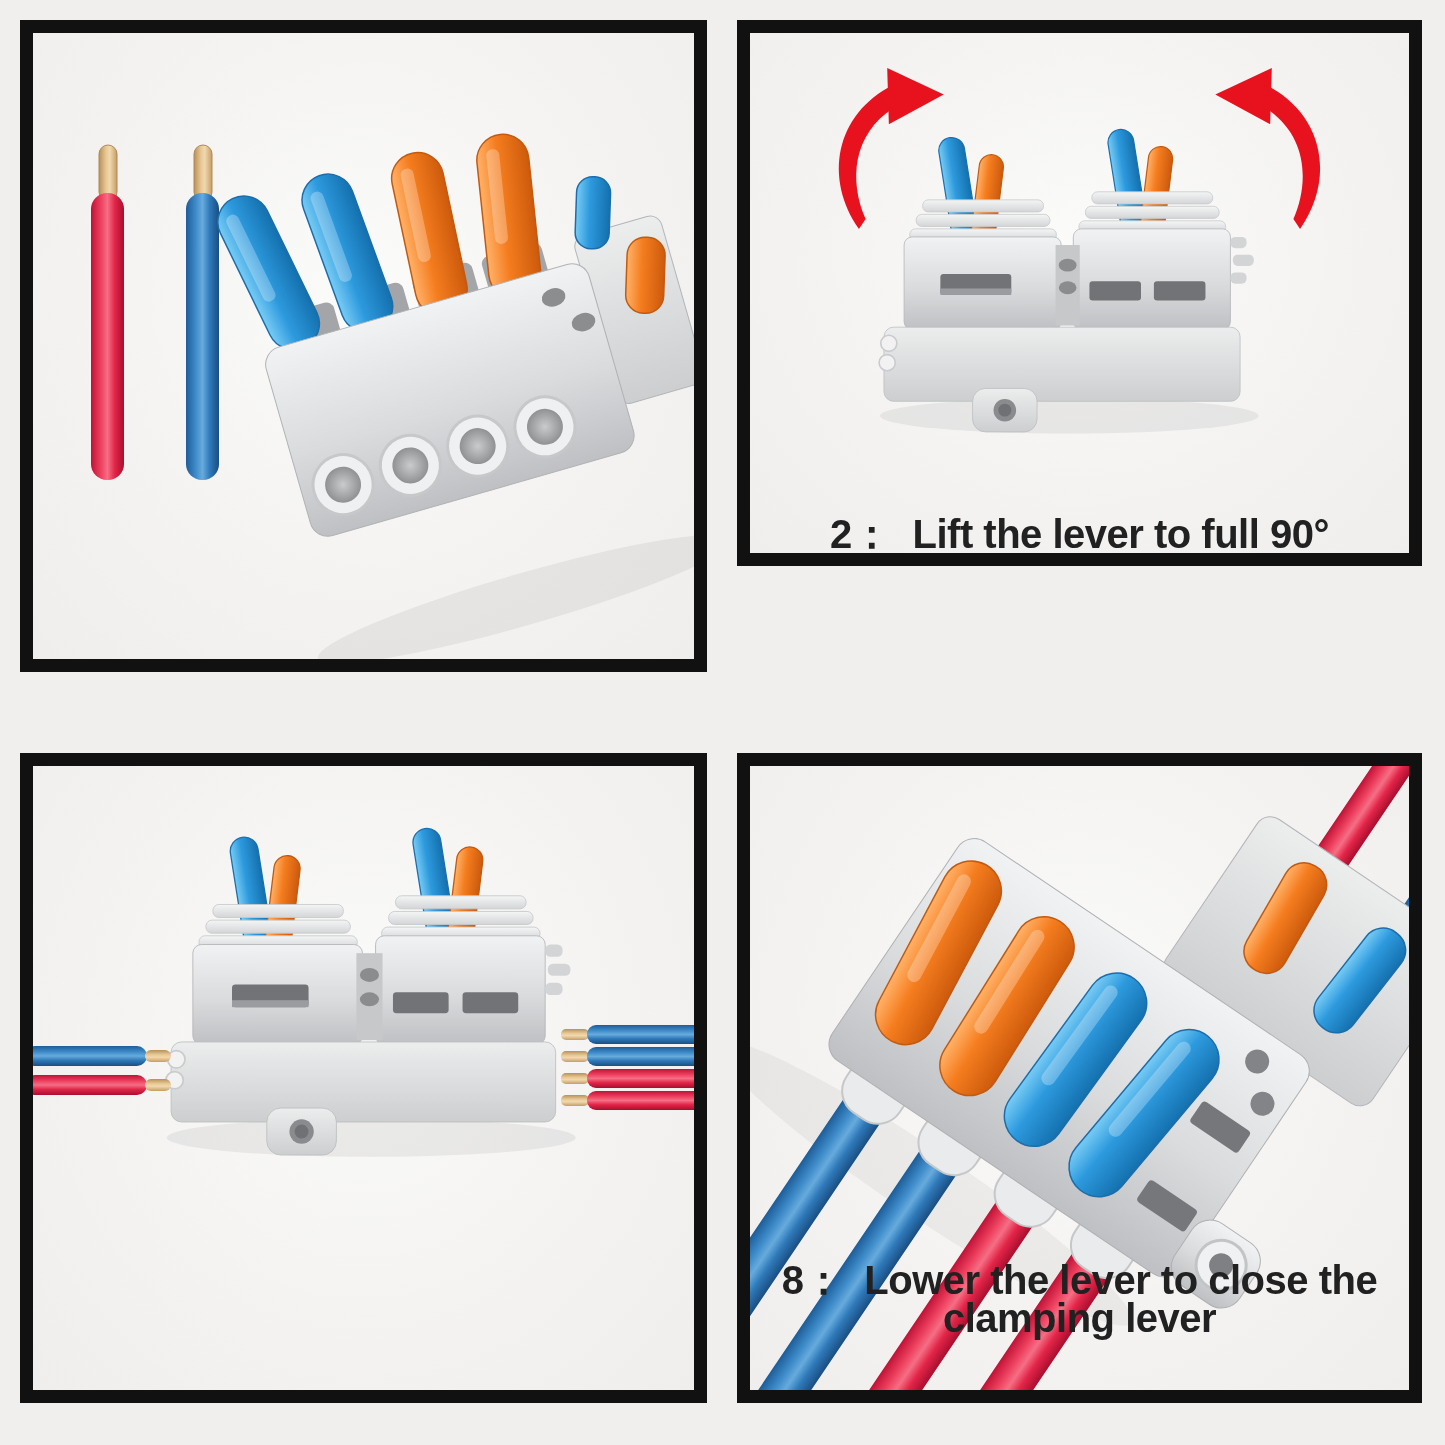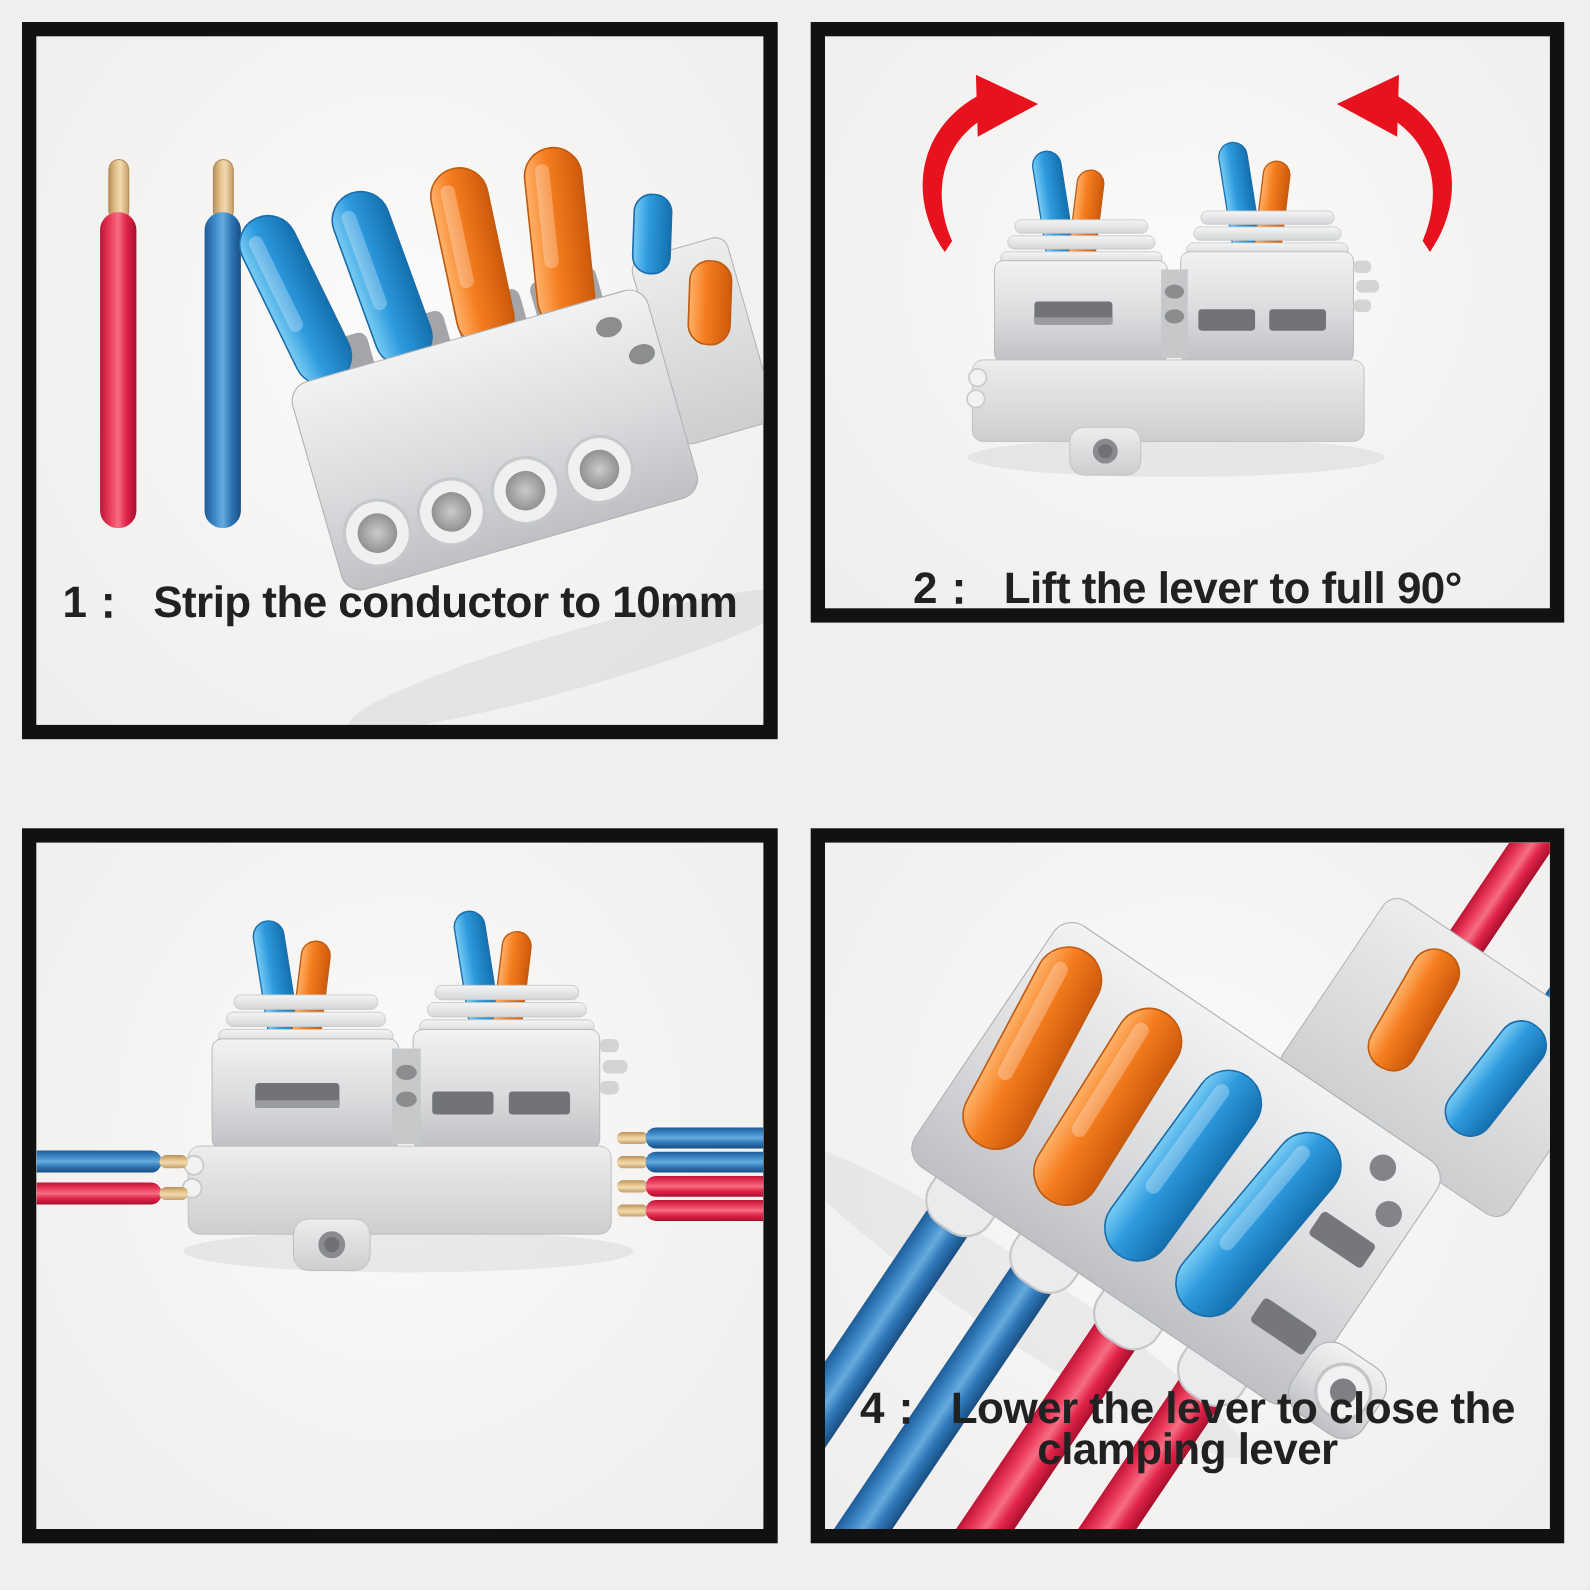--- a/index.html
+++ b/index.html
@@ -220,21 +220,20 @@
               <circle r="30" fill="#eff0f1" stroke="#c6c8ca" stroke-width="3"></circle>
               <circle r="18" fill="url(#gHole)"></circle>
             </g>
           <g transform="translate(252,272)">
               <circle r="30" fill="#eff0f1" stroke="#c6c8ca" stroke-width="3"></circle>
               <circle r="18" fill="url(#gHole)"></circle>
             </g>
         </g>
       </g>
     </svg>
-    <div class="cap cap-main" style="top:487px">1：  Strip the conductor to 10mm</div>
   </div>
 
   <div class="panel" id="panel-2">
     <svg class="art" viewBox="0 0 659 626">
       <use href="#rotArrow" transform="translate(8,28)"></use>
       <g transform="translate(659,0) scale(-1,1)">
         <use href="#rotArrow" transform="translate(8,28)"></use>
       </g>
       <use href="#sideConn" transform="translate(65,100) scale(0.97)"></use>
     </svg>
@@ -315,17 +314,17 @@
         <circle cx="368" cy="98" r="12" fill="#828487"></circle>
         <circle cx="396" cy="130" r="12" fill="#828487"></circle>
 
         <g>
           <rect x="408" y="252" width="78" height="74" rx="22" fill="url(#gBody)" stroke="#aeb0b2" stroke-width="1"></rect>
           <circle cx="452" cy="287" r="25" fill="#f0f1f2" stroke="#c2c4c6" stroke-width="3"></circle>
           <circle cx="452" cy="287" r="12" fill="#7e8083"></circle>
         </g>
       </g>
     </svg>
-    <div class="cap cap-main" style="top:487px">4：  Lower the lever to close the</div>
+    <div class="cap cap-main" style="top:487px">8：  Lower the lever to close the</div>
     <div class="cap cap-main" style="top:530px">clamping lever</div>
   </div>
 
 </div>
 
 </body></html>

